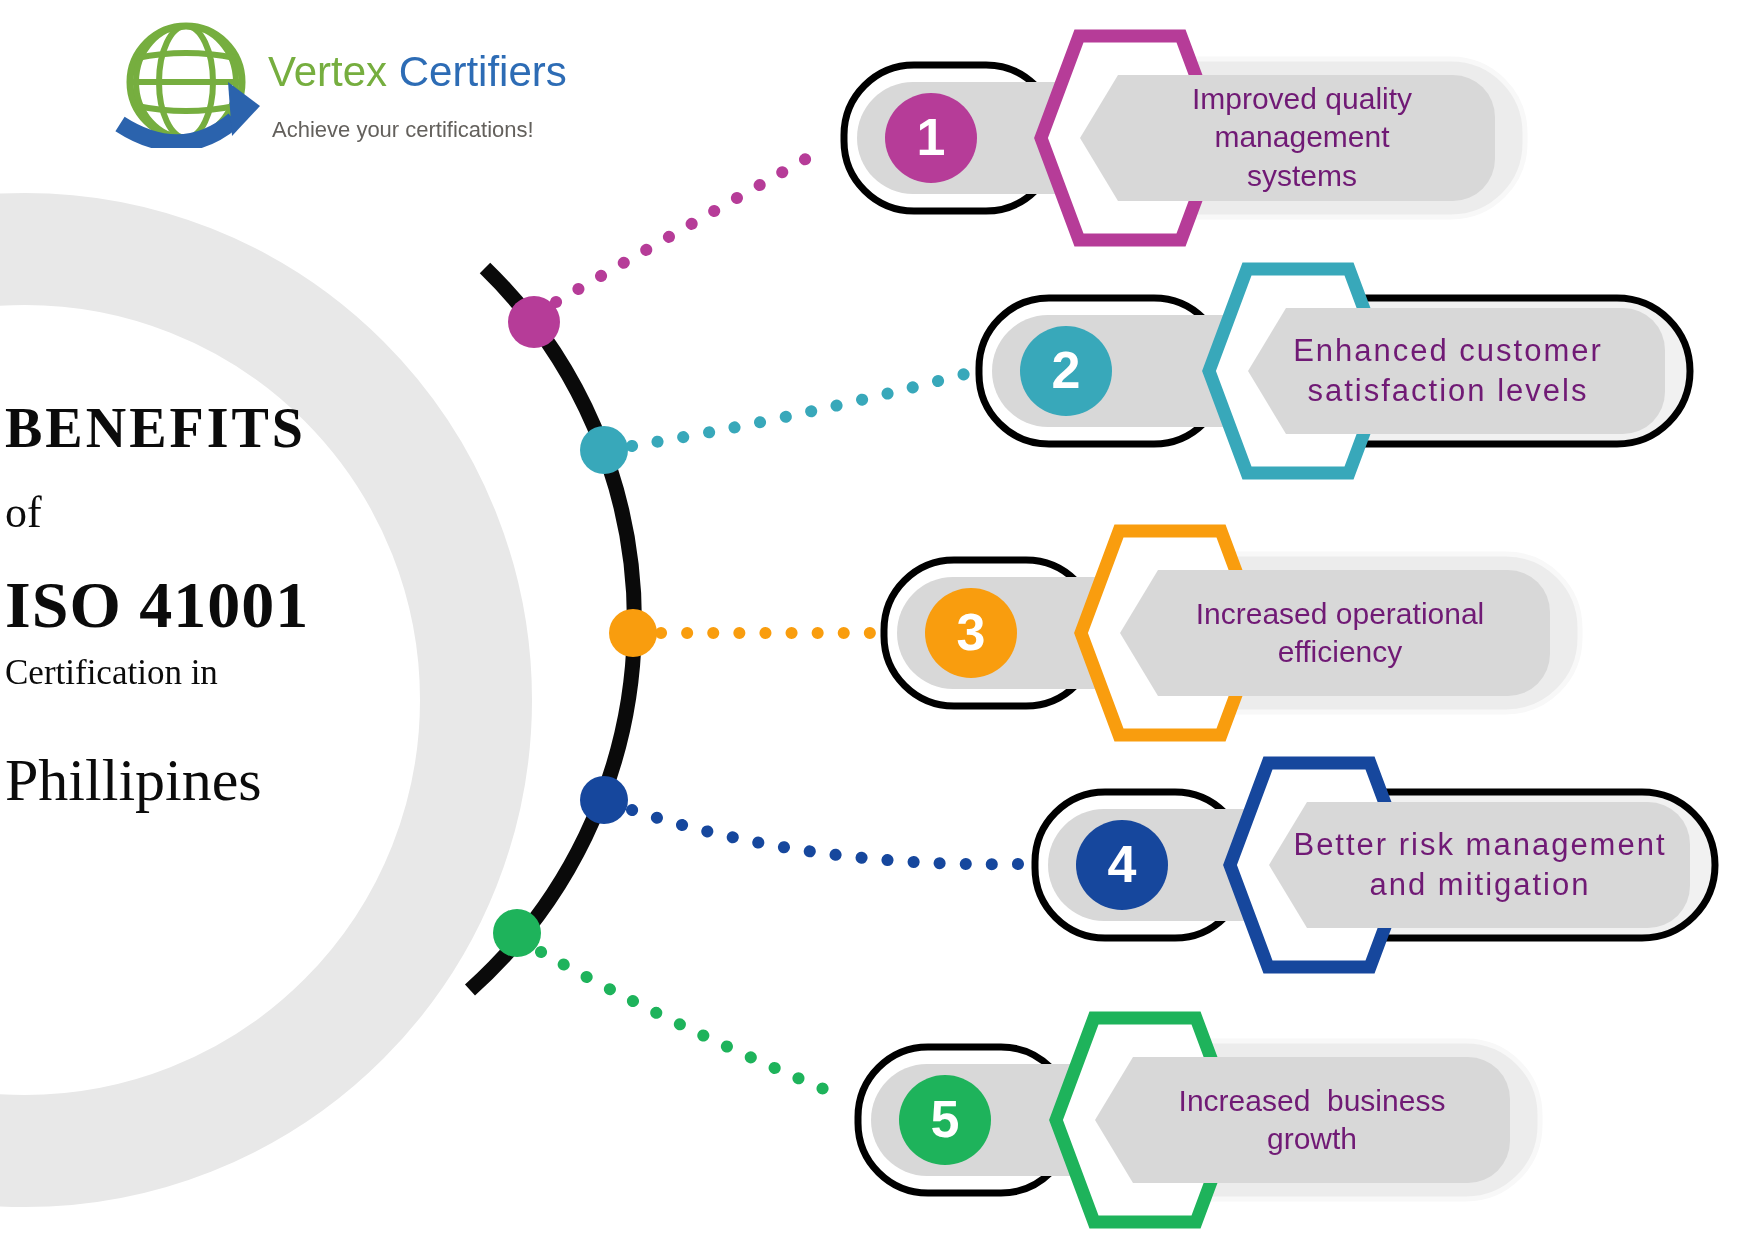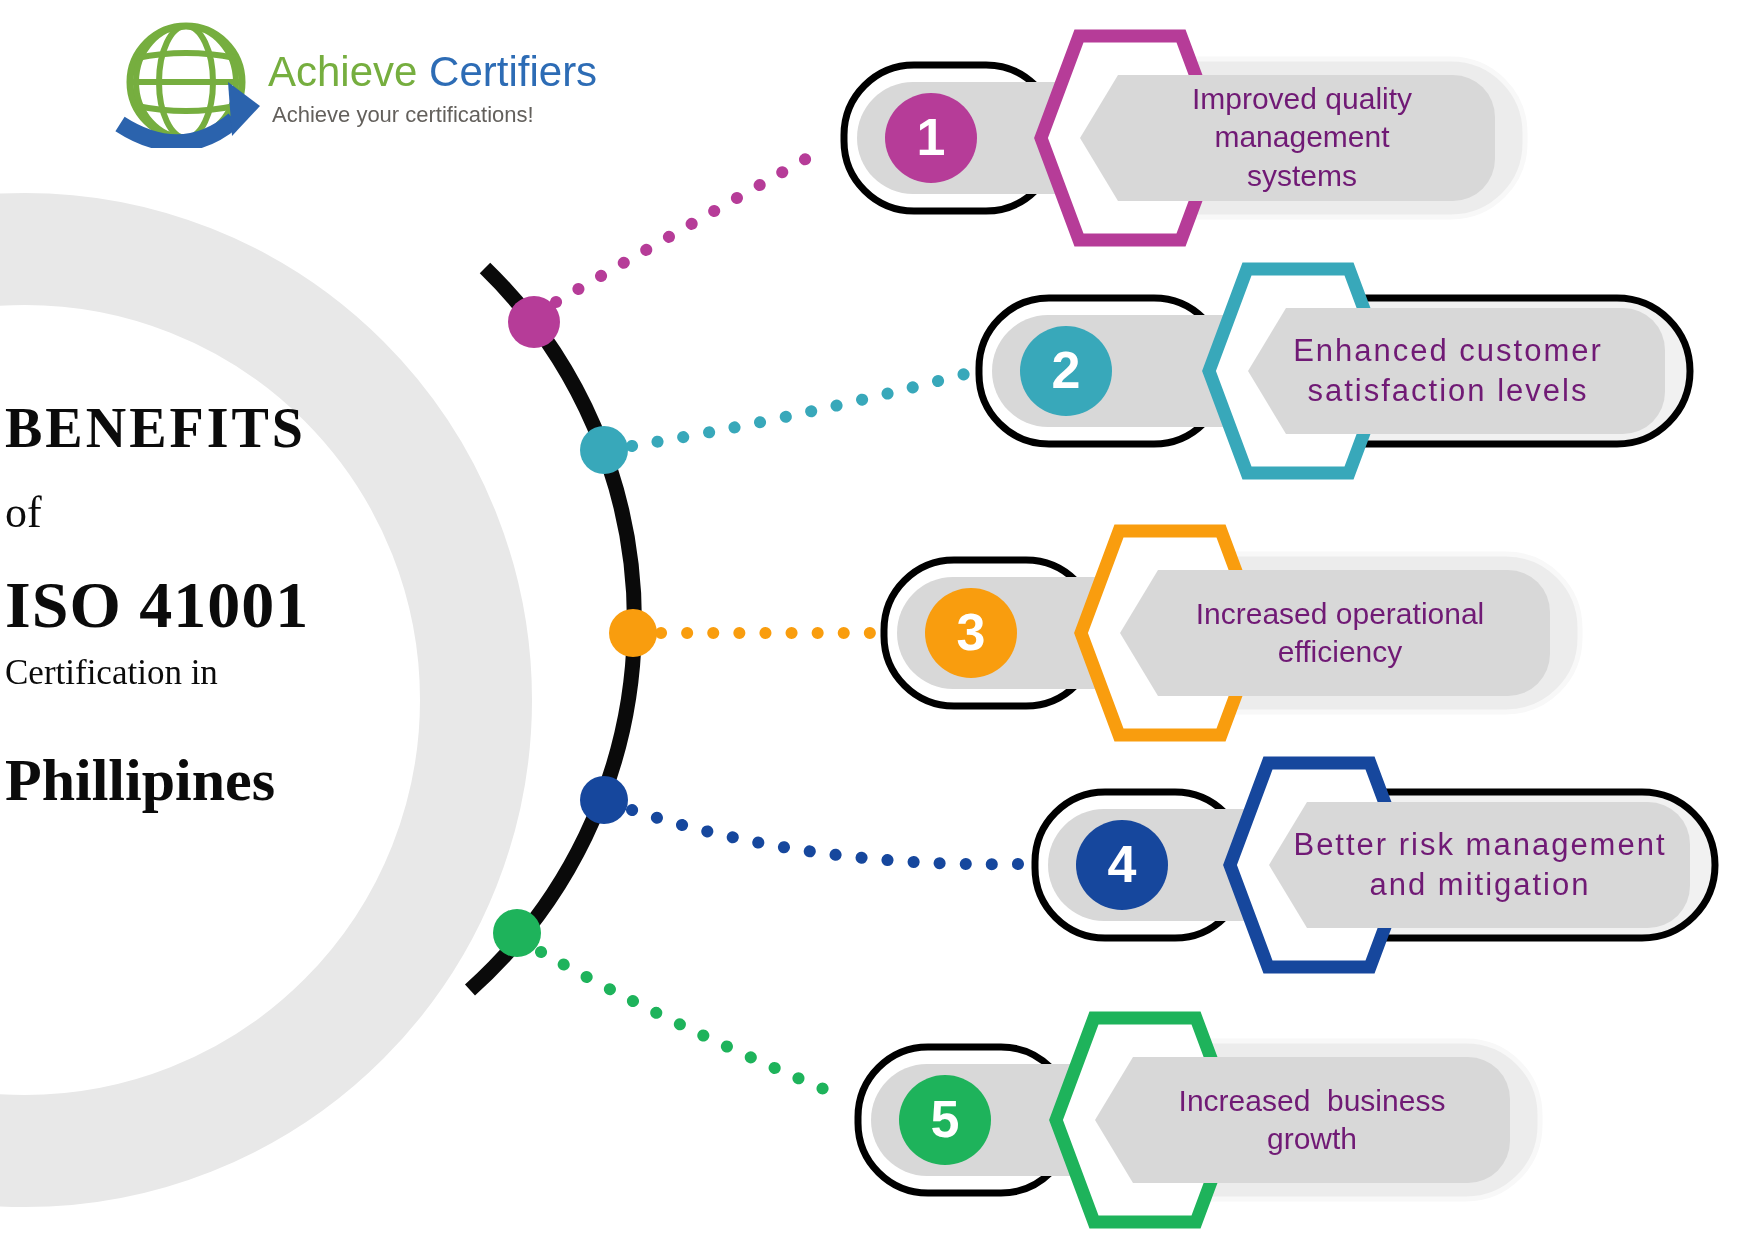--- a/index.html
+++ b/index.html
@@ -7,26 +7,26 @@
           font-family:"Liberation Sans",sans-serif;}
   #bg{position:absolute;left:0;top:0;width:1748px;height:1240px;}
   .abs{position:absolute;}
   
   .title-line{position:absolute;left:5px;width:400px;text-align:left;color:#0b0b0b;
               font-family:"Liberation Serif",serif;transform:translateY(-50%);white-space:nowrap;}
   .t1{top:428px;font-size:56px;font-weight:bold;letter-spacing:3px;}
   .t2{top:512px;font-size:44px;}
   .t3{top:605px;font-size:66px;font-weight:bold;letter-spacing:1px;}
   .t4{top:673px;font-size:35px;}
-  .t5{top:780px;font-size:60px;font-weight:bold;}
+  .t5{top:780px;font-size:60px;font-weight:normal;}
   
   .brand{position:absolute;left:268px;top:48px;font-size:42px;white-space:nowrap;}
   .brand .g{color:#76ae3f;}
   .brand .b{color:#2d6cb5;text-align:right;}
-  .tagline{position:absolute;left:272px;top:102px;font-size:22px;color:#63605c;white-space:nowrap;}
+  .tagline{position:absolute;left:272px;top:117px;font-size:22px;color:#63605c;white-space:nowrap;}
   
   .benefit-text{position:absolute;transform:translate(-50%,-50%);text-align:center;
                 color:#701a75;font-size:30px;line-height:1.28;white-space:pre-wrap;}
   .benefit-text.wide{letter-spacing:2px;font-size:31px;}
   
   .badge-num{position:absolute;transform:translate(-50%,-52%);color:#ffffff;
              font-size:52px;font-weight:bold;}
 </style>
 </head>
 <body>
@@ -101,21 +101,21 @@
     <circle cx="74" cy="64" r="56" fill="none" stroke="#76ae3f" stroke-width="7"></circle>
     <ellipse cx="74" cy="64" rx="27" ry="56" fill="none" stroke="#76ae3f" stroke-width="6"></ellipse>
     <ellipse cx="74" cy="64" rx="50" ry="56" fill="none" stroke="#76ae3f" stroke-width="6"></ellipse>
     <path d="M 25 40 Q 74 30 123 40" fill="none" stroke="#76ae3f" stroke-width="6"></path>
     <path d="M 19 64 H 129" fill="none" stroke="#76ae3f" stroke-width="6"></path>
     <path d="M 25 88 Q 74 98 123 88" fill="none" stroke="#76ae3f" stroke-width="6"></path>
     <path d="M 8 106 Q 70 146 122 102" fill="none" stroke="#2b63ad" stroke-width="17"></path>
     <polygon points="116,64 148,88 120,118" fill="#2b63ad"></polygon>
   </svg>
   <div class="brand">
-    <span class="g">Achieve</span>
+    <span class="g">Vertex</span>
     <span class="b">Certifiers</span>
   </div>
   <div class="tagline">Achieve your certifications!</div>
 
   <div class="title-line t1">BENEFITS</div>
   <div class="title-line t2">of</div>
   <div class="title-line t3">ISO 41001</div>
   <div class="title-line t4">Certification in</div>
   <div class="title-line t5">Phillipines</div>
 

